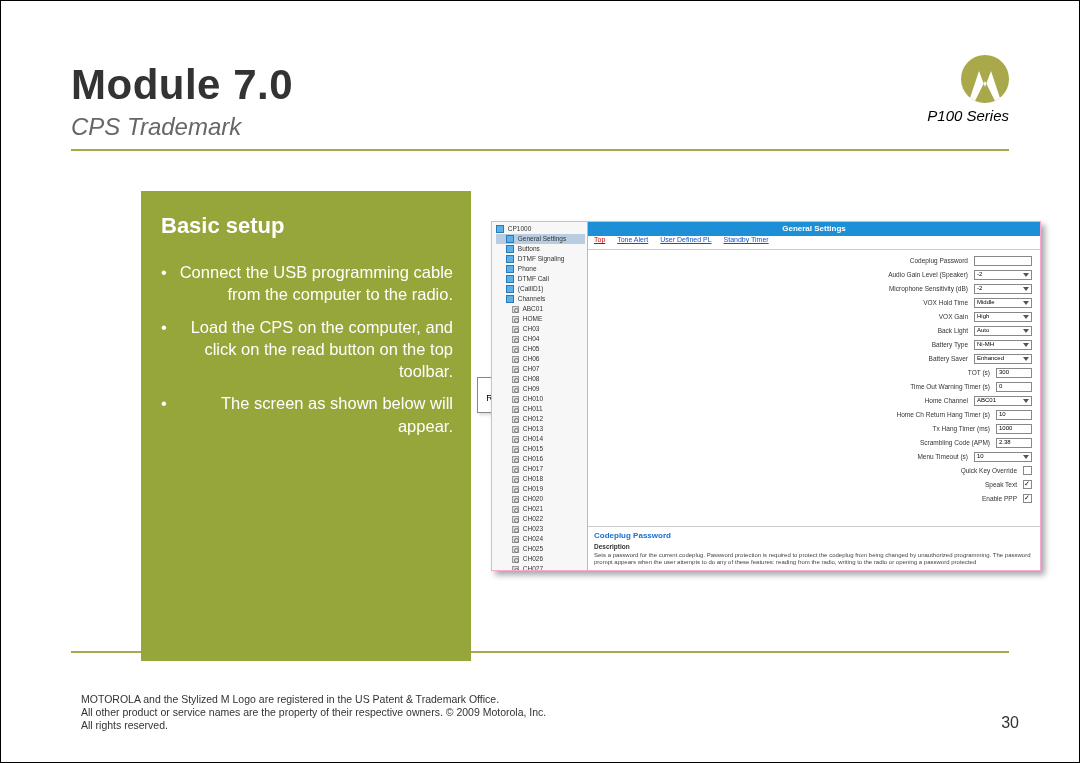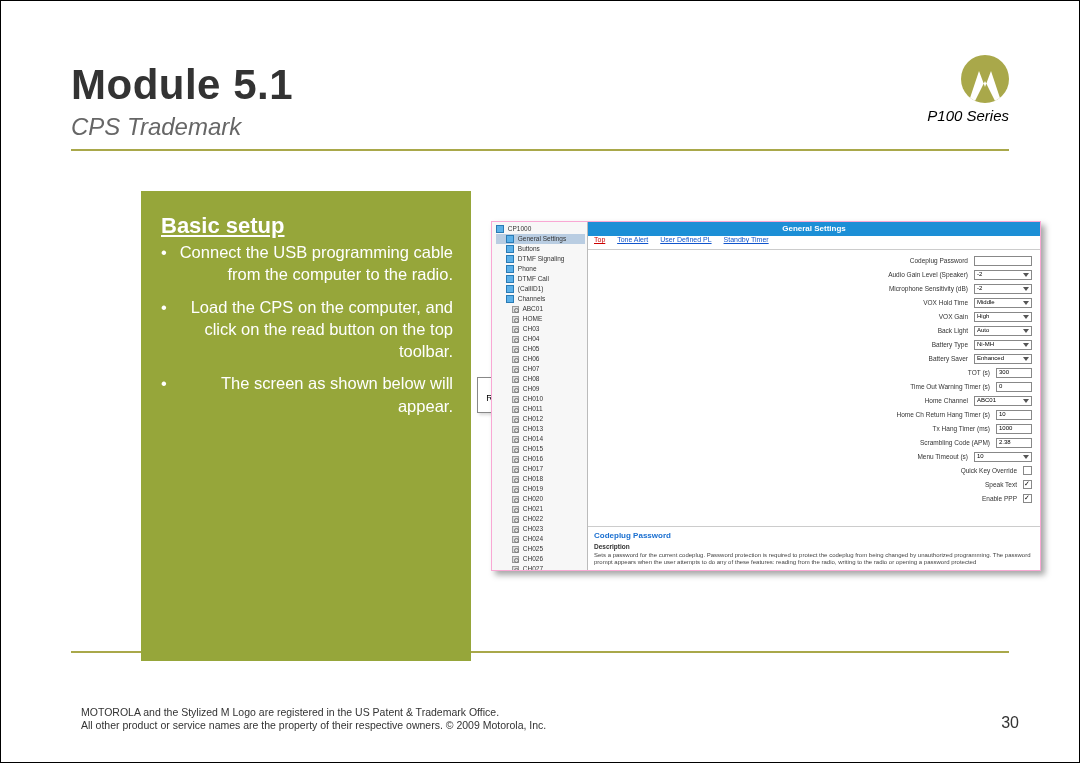--- a/index.html
+++ b/index.html
@@ -21,21 +21,21 @@
   }
   .logo svg { width: 40px; height: 40px; }
   .rule1 { border:none; border-top:2px solid #a9a84a; margin-top:8px; }
   .rule2 { border:none; border-top:2px solid #a9a84a; margin-top:500px; }
 
   
   .green {
     position:absolute; left: 140px; top: 190px; width: 330px; height: 470px;
     background: #96a63a; color: #fff; padding: 22px 18px 18px 20px;
   }
-  .green h2 { font-size: 22px; font-weight: bold; margin-bottom: 2px; color:#fff;text-decoration:underline; }
+  .green h2 { font-size: 22px; font-weight: bold; margin-bottom: 22px; color:#fff; }
   .green ul { list-style: none; font-size: 16.5px; line-height: 1.35; }
   .green li { position:relative; padding-left: 14px; margin-bottom: 10px; text-align: right; }
   .green li::before { content:"•"; position:absolute; left:0; top:0; }
 
   .read-btn {
     position:absolute; left: 476px; top: 376px; width: 40px; height: 36px;
     background:#fff; border:1px solid #888; font-size:9px; text-align:center;
     padding-top:2px; box-shadow: 2px 2px 3px rgba(0,0,0,.15);
   }
   .read-btn .tri {
@@ -84,21 +84,21 @@
   
   .foot{ position:absolute; left:80px; bottom:30px; font-size:10.5px; color:#333; line-height:1.25;}
   .pnum{ position:absolute; right:60px; bottom:30px; font-size:16px; color:#333;}
 </style>
 </head>
 <body>
 
 <div class="page">
 
   <div class="hdr">
-    <div class="mod-title">Module 5.1</div>
+    <div class="mod-title">Module 7.0</div>
     <div class="subtitle">CPS Trademark</div>
     <div class="series">P100 Series</div>
     <div class="logo">
       <svg viewBox="0 0 40 40">
           <path d="M4 38 L14 8 L20 24 L26 8 L36 38 L30 38 L20 18 L10 38 Z" fill="#fff"></path>
         </svg>
     </div>
     <hr class="rule1">
   </div>
 
@@ -246,16 +246,17 @@
         </div>
       </div>
     </div>
   </div>
 
   <hr class="rule2">
 
   <div class="foot">
     <div>MOTOROLA and the Stylized M Logo are registered in the US Patent &amp; Trademark Office.</div>
     <div>All other product or service names are the property of their respective owners. © 2009 Motorola, Inc.</div>
+    <div>All rights reserved.</div>
   </div>
   <div class="pnum">30</div>
 
 </div>
 
 </body></html>

